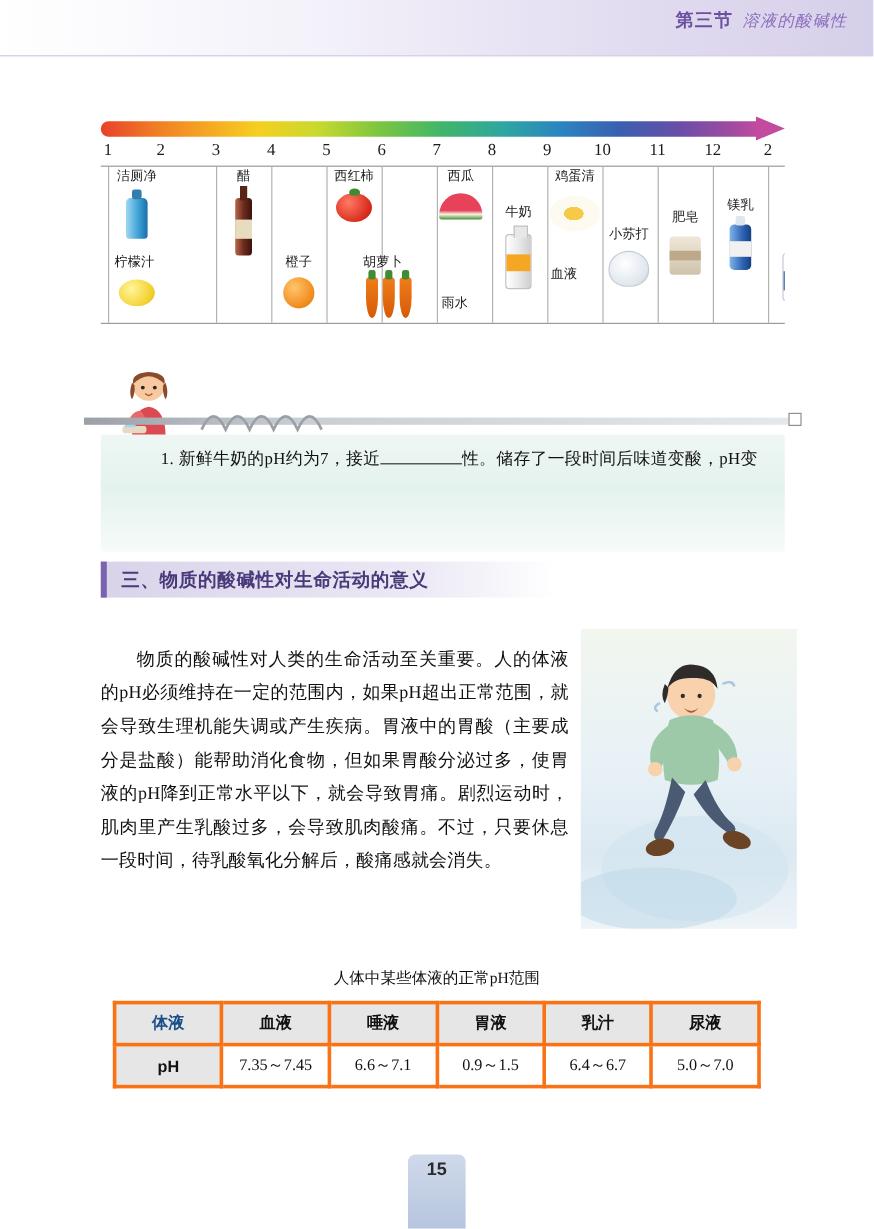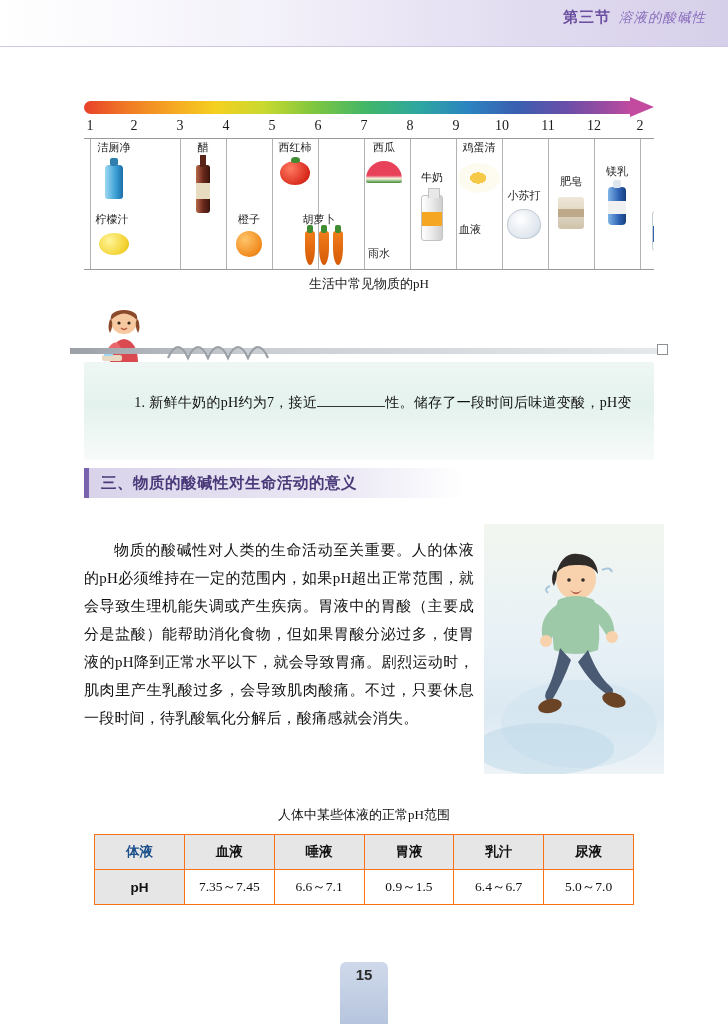--- a/index.html
+++ b/index.html
@@ -164,21 +164,21 @@
     border-radius: 2px;
   }
   .qbox p {
     margin: 0;
     font-size: 14px;
     line-height: 26px;
     color: #111;
     text-indent: 28px;
     letter-spacing: 0.3px;
   }
-  .qbox .q1 { padding: 28px 22px 0 22px; text-align: center; }
+  .qbox .q1 { padding: 9px 22px 0 22px; }
   .qbox .q2 { padding: 2px 22px 0 22px; }
   .blank { display: inline-block; border-bottom: 1px solid #333; min-width: 68px; }
   .blank-long { display: inline-block; border-bottom: 1px solid #333; min-width: 78px; }
 
   
   .sec-head {
     position: absolute;
     left: 84px; top: 468px;
     width: 380px; height: 30px;
     background: linear-gradient(to right, #d9d3ea, #ece9f5 70%, #ffffff);
@@ -226,21 +226,21 @@
     color: #111;
   }
   table.ph-table {
     position: absolute;
     left: 94px; top: 834px;
     width: 540px;
     border-collapse: collapse;
     font-size: 13.5px;
   }
   table.ph-table th, table.ph-table td {
-    border: 1px solid #f97316;
+    border: 3px solid #f97316;
     height: 35px;
     text-align: center;
     color: #111;
     font-weight: normal;
   }
   table.ph-table thead th {
     background: #e6e6e6;
     font-family: "Liberation Sans", sans-serif;
     font-weight: bold;
     font-size: 13.5px;
@@ -395,21 +395,20 @@
       </div>
 
     <div class="item-art" style="left:579px; top:72px;">
         <div class="disinf">
           <div class="lbl"></div>
         </div>
       </div>
 
   </div>
 
-  <div class="ph-caption">生活中常见物质的pH</div>
 </div>
 
 <svg class="girl" viewBox="0 0 60 58">
   <ellipse cx="28" cy="14" rx="13" ry="12" fill="#f6c9a0"></ellipse>
   <path d="M15 12 q13 -13 26 0 q2 -9 -13 -10 q-15 1 -13 10z" fill="#8b4a2b"></path>
   <path d="M14 11 q-3 9 0 14 q3 -6 2 -12z" fill="#8b4a2b"></path>
   <path d="M42 11 q3 9 0 14 q-3 -6 -2 -12z" fill="#8b4a2b"></path>
   <circle cx="23" cy="15" r="1.6" fill="#30241c"></circle>
   <circle cx="33" cy="15" r="1.6" fill="#30241c"></circle>
   <path d="M25 20 q3 3 6 0" stroke="#b8543a" stroke-width="1.2" fill="none"></path>

